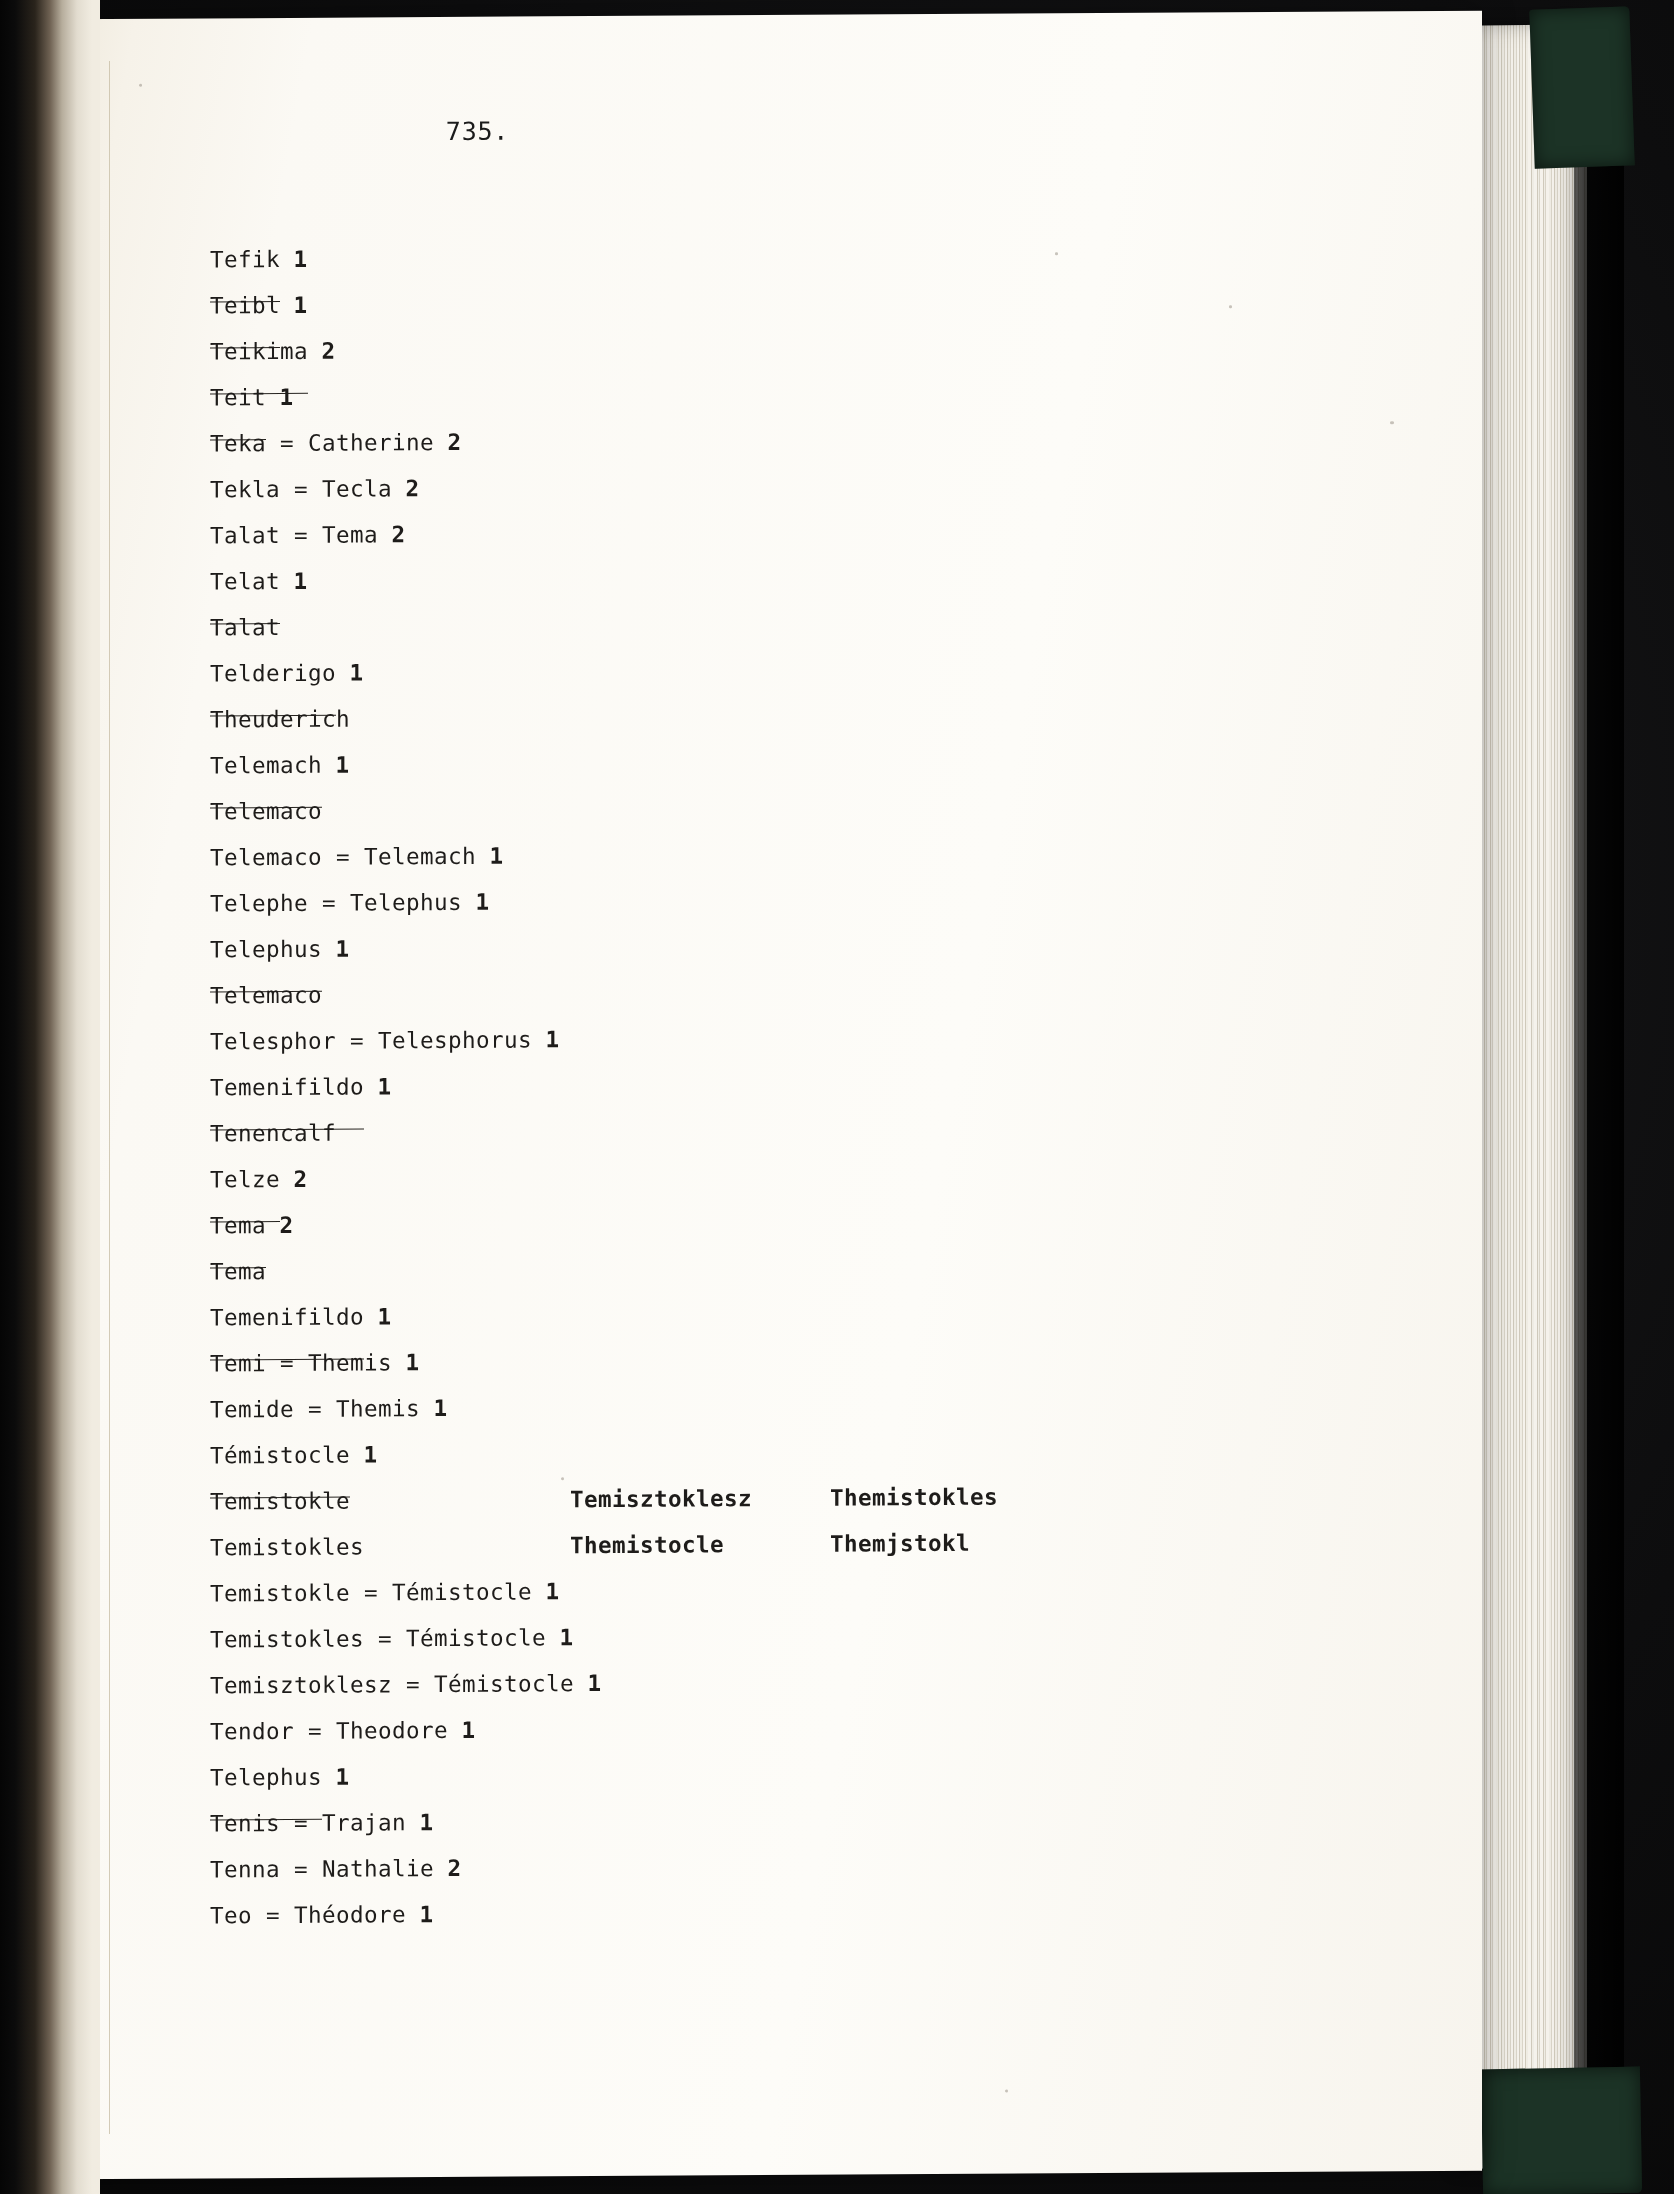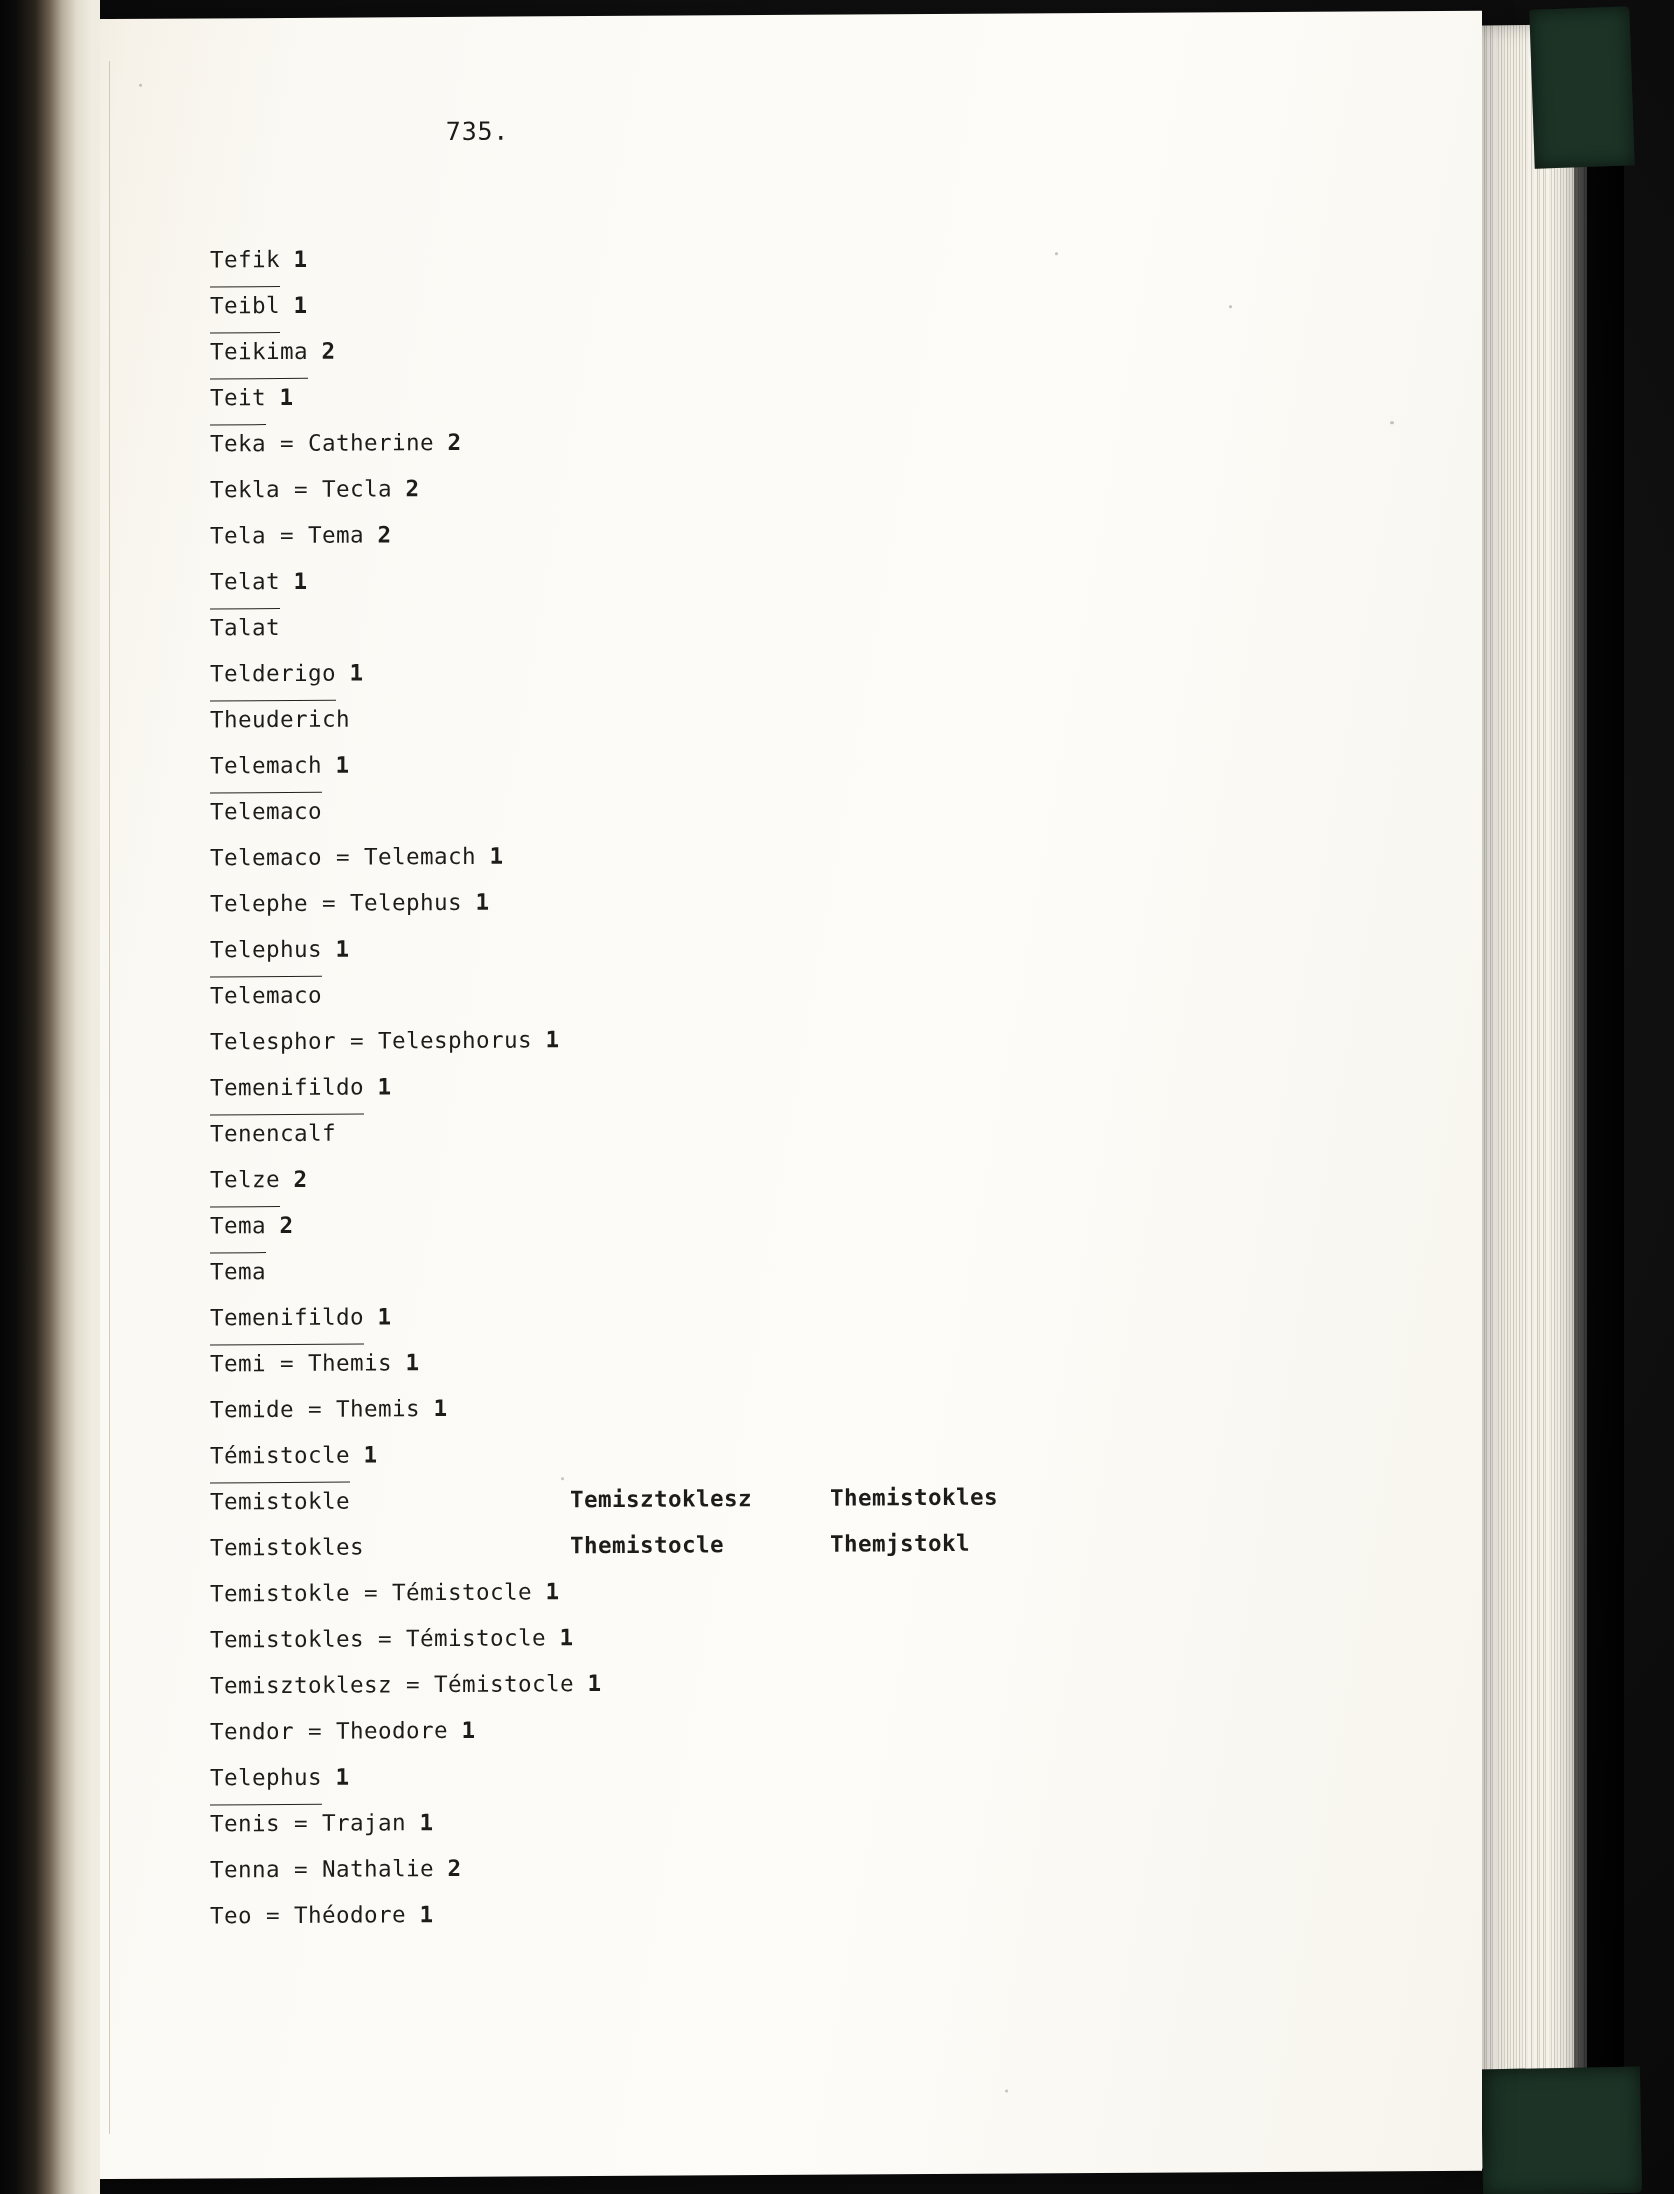--- a/index.html
+++ b/index.html
@@ -147,21 +147,21 @@
     height: 46px;
     white-space: pre;
     font-size: 22.6px;
     line-height: 46px;
     color: #1e1c1a;
     letter-spacing: 0.4px;
   }
   .headword {
     display: inline-block;
     border-bottom: 1.7px solid #26231f;
-    padding-bottom: 4px;
+    padding-bottom: 19px;
     text-align: center;
   }
   .cnt {
     font-weight: bold;
     padding-left: 13.4px;
   }
   .col2 {
     position: absolute;
     left: 360px;
     top: 0;
@@ -200,21 +200,21 @@
 
   <div class="content">
     <div class="folio">735.</div>
     <div class="entries" id="entries">
         <div class="row"><span class="headword">Tefik</span><span class="cnt">1</span></div>
         <div class="row"><span class="headword">Teibl</span><span class="cnt">1</span></div>
         <div class="row"><span class="headword">Teikima</span><span class="cnt">2</span></div>
         <div class="row"><span class="headword">Teit</span><span class="cnt">1</span></div>
         <div class="row"><span>Teka = Catherine</span><span class="cnt">2</span></div>
         <div class="row"><span>Tekla = Tecla</span><span class="cnt">2</span></div>
-        <div class="row"><span>Tela = Tema</span><span class="cnt">2</span></div>
+        <div class="row"><span>Talat = Tema</span><span class="cnt">2</span></div>
         <div class="row"><span class="headword">Telat</span><span class="cnt">1</span></div>
         <div class="row"><span>Talat</span></div>
         <div class="row"><span class="headword">Telderigo</span><span class="cnt">1</span></div>
         <div class="row"><span>Theuderich</span></div>
         <div class="row"><span class="headword">Telemach</span><span class="cnt">1</span></div>
         <div class="row"><span>Telemaco</span></div>
         <div class="row"><span>Telemaco = Telemach</span><span class="cnt">1</span></div>
         <div class="row"><span>Telephe = Telephus</span><span class="cnt">1</span></div>
         <div class="row"><span class="headword">Telephus</span><span class="cnt">1</span></div>
         <div class="row"><span>Telemaco</span></div>

